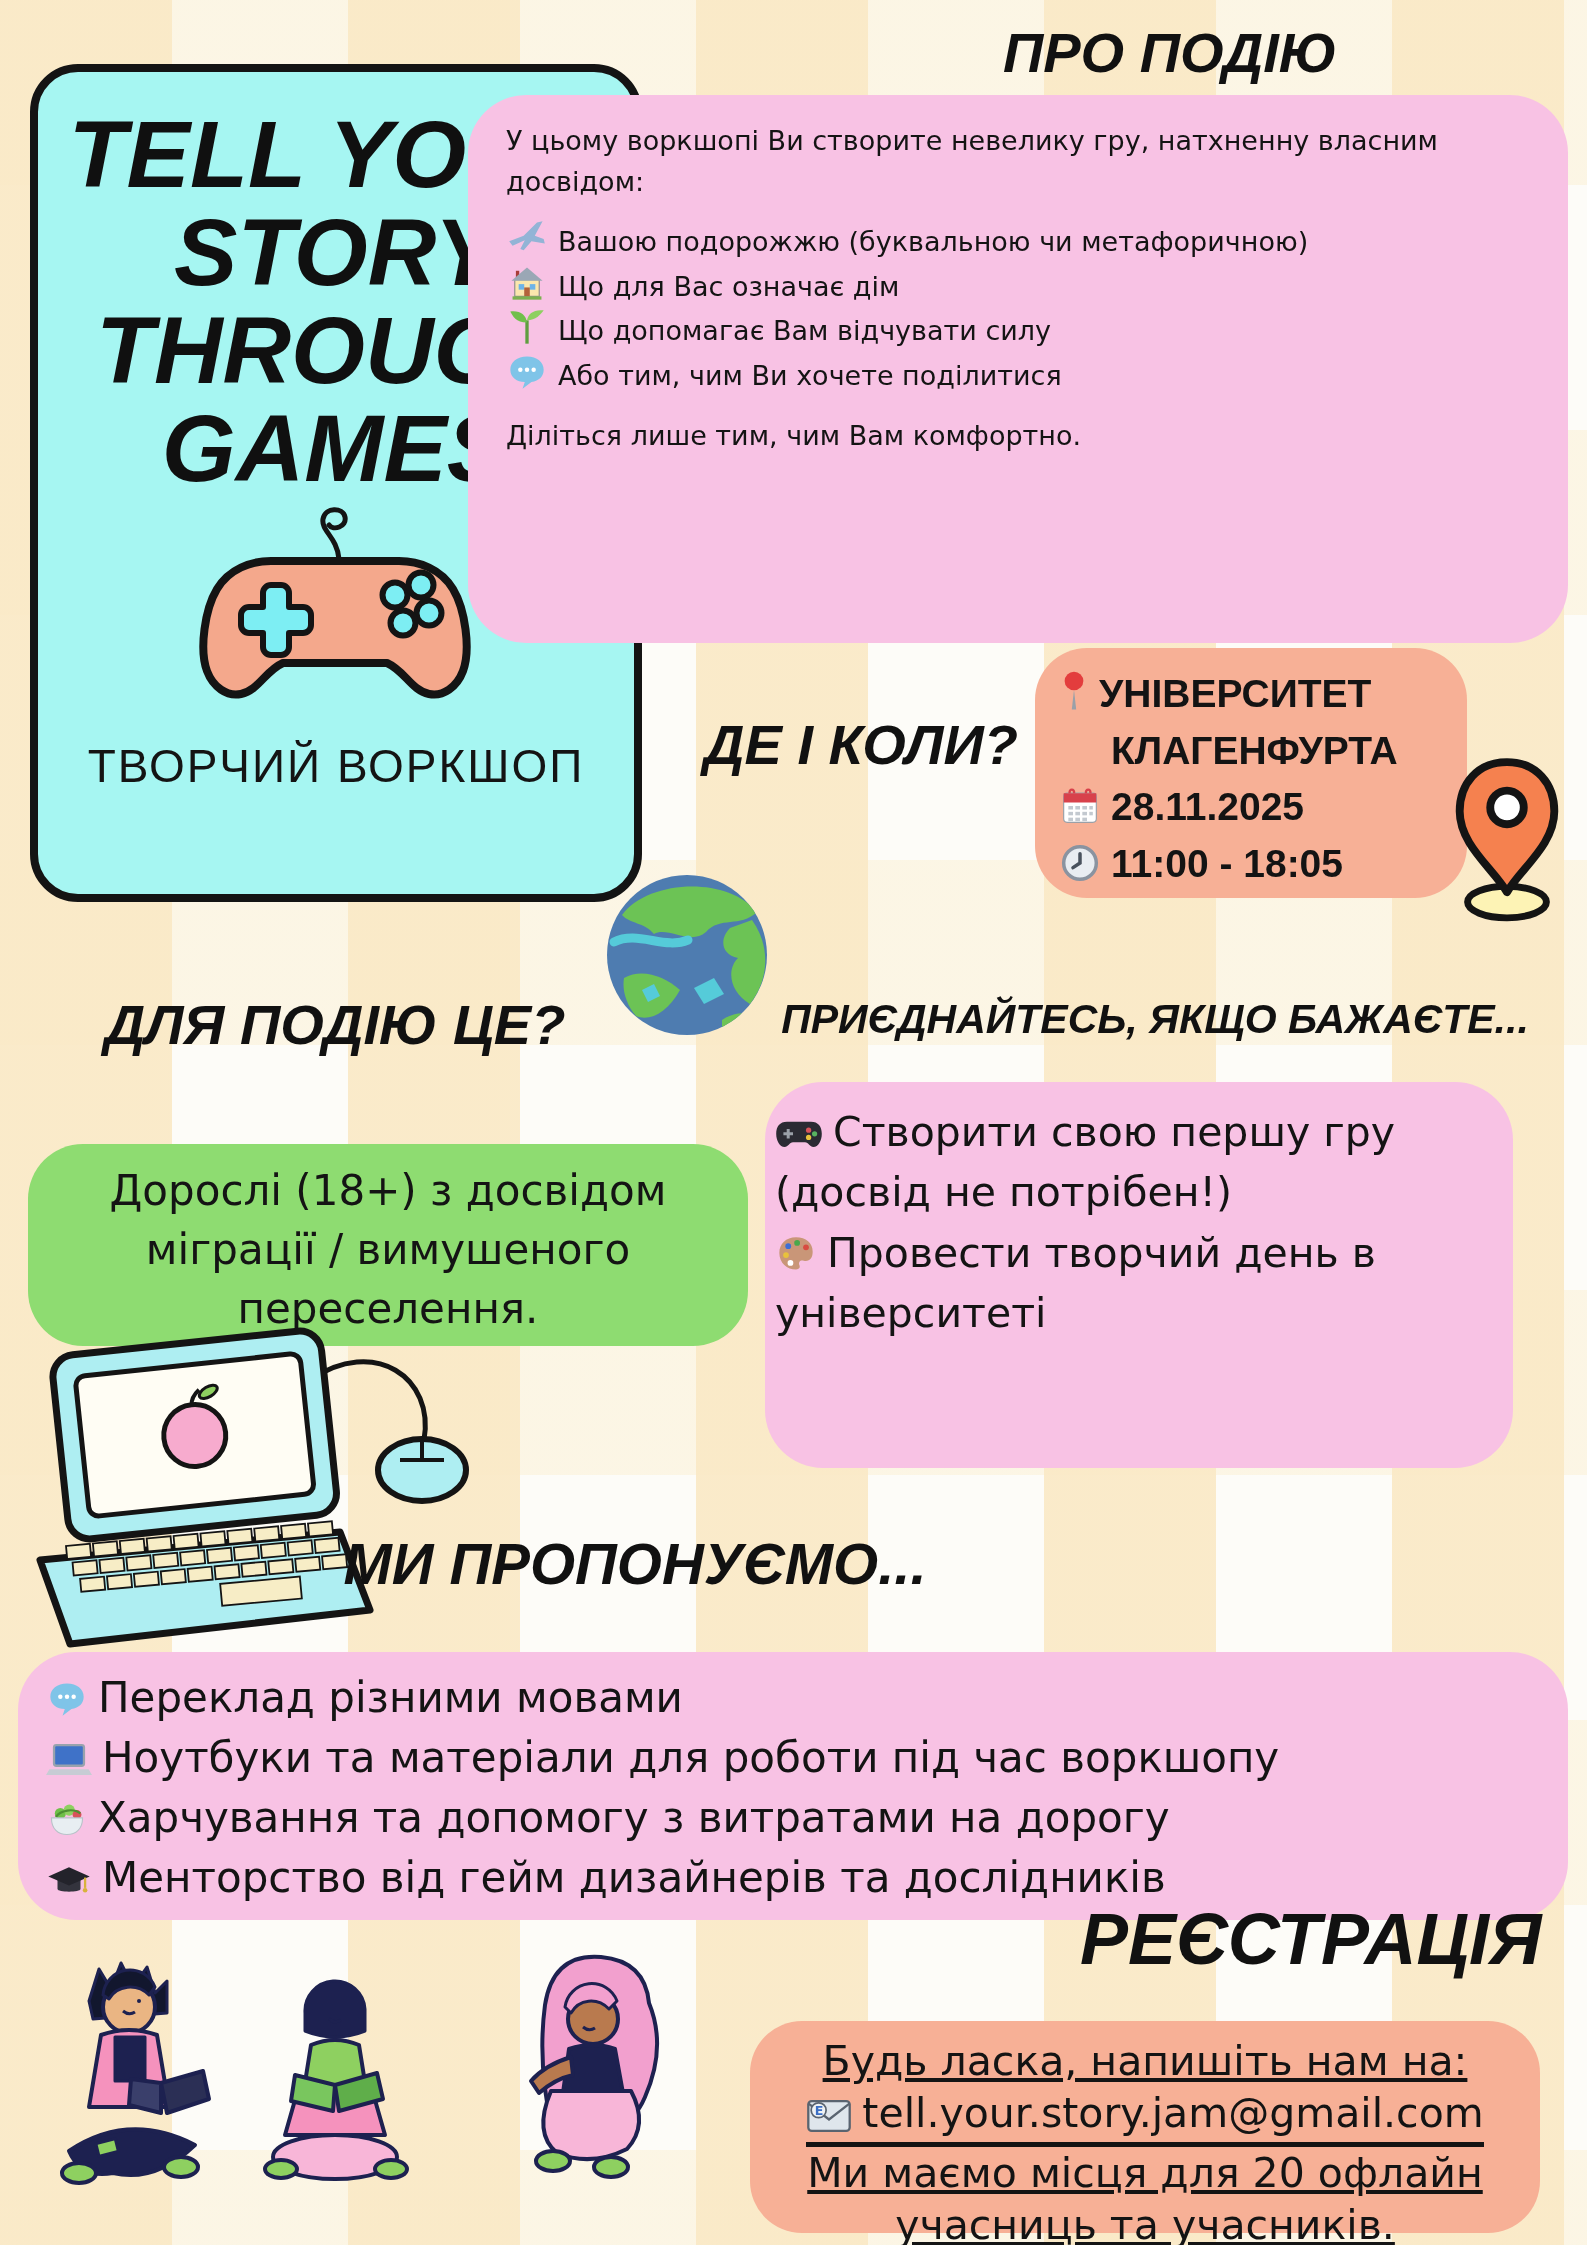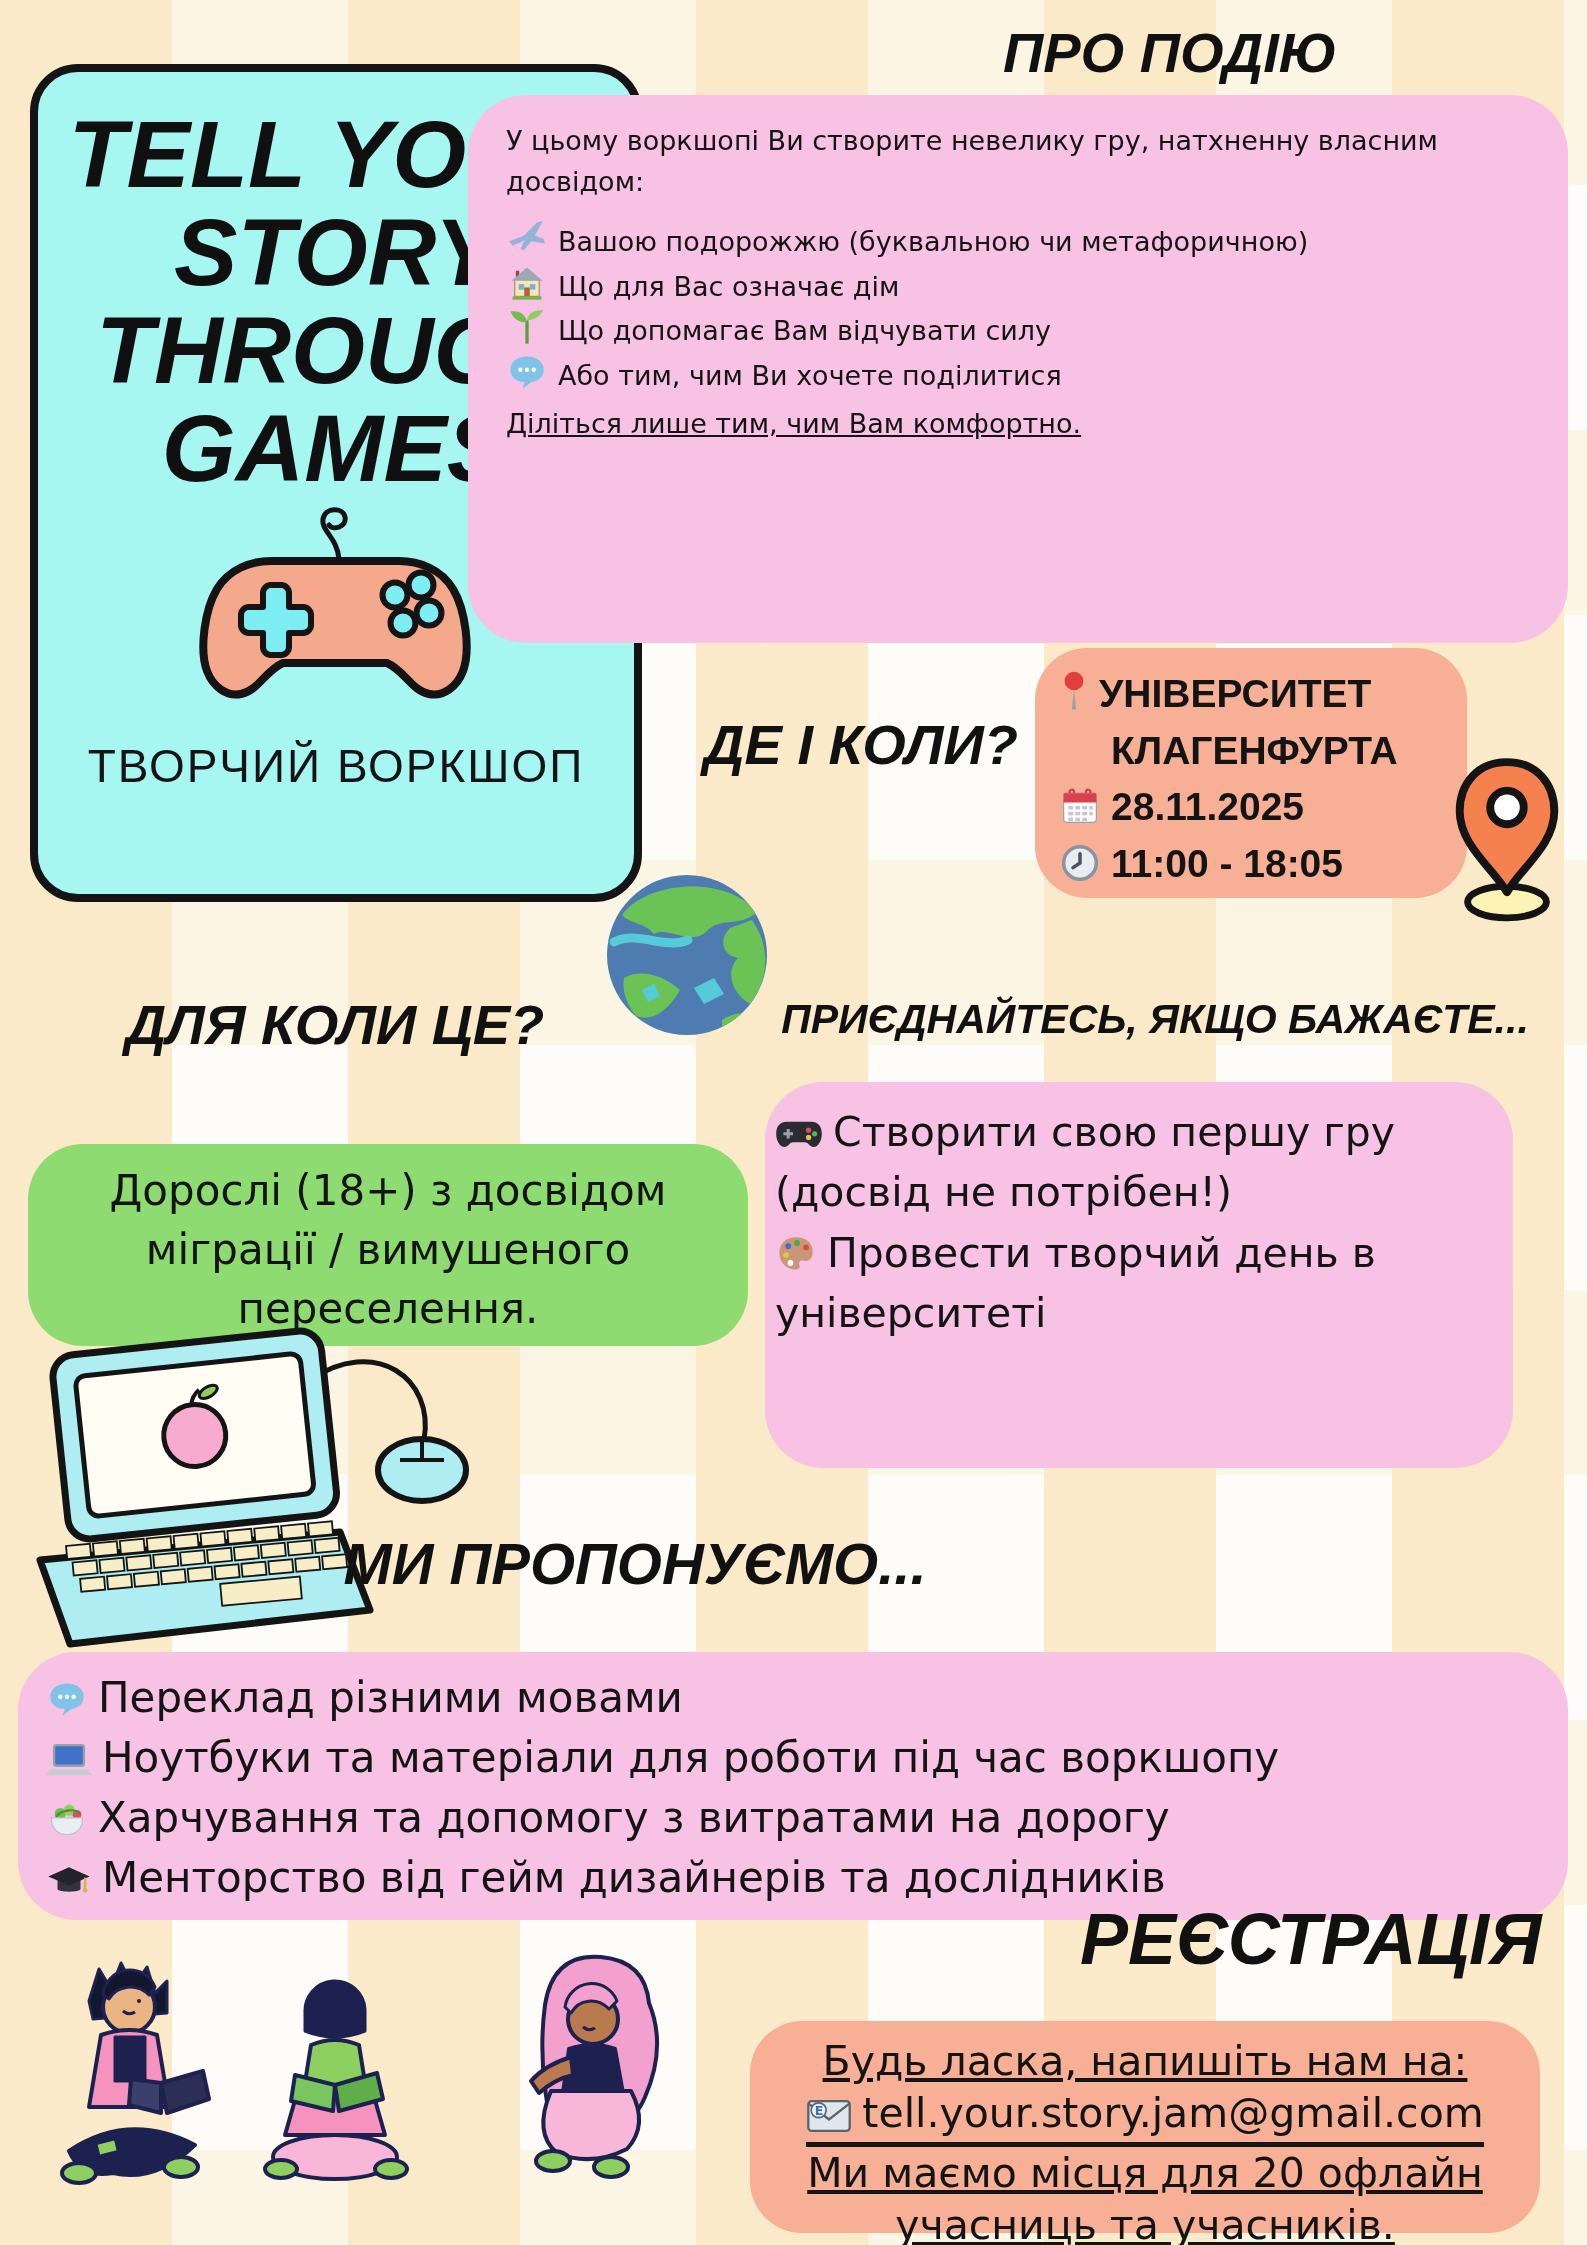--- a/index.html
+++ b/index.html
@@ -32,21 +32,21 @@
     font-style:italic; font-weight:700; font-size:95px; line-height:1.03; color:#101010;}
   .card-subtitle{font-size:46px; letter-spacing:2px; margin-top:6px;
     font-family:"Liberation Sans",sans-serif; font-weight:400;}
   .gamepad-wrap{margin-top:2px;}
 
   
   .about-heading{left:940px; top:20px; width:460px; font-size:56px;}
   .about-box{left:468px; top:95px; width:1100px; height:548px; padding:26px 38px; font-size:27px; line-height:1.5;}
   .about-box p{margin:0;}
   .about-box .intro{margin-bottom:16px;}
-  .about-box .note{margin-top:8px;text-decoration:underline;}
+  .about-box .note{margin-top:20px;}
 
   .ic{display:inline-block; vertical-align:-7px; margin-right:10px;}
 
   
   .where-heading{left:688px; top:712px; width:330px; font-size:56px; text-align:right;}
   .where-box{left:1035px; top:648px; width:432px; height:250px; padding:18px 24px;
     font-size:39px; font-weight:700; line-height:1.45; font-family:"Liberation Sans",sans-serif;}
   .where-line{white-space:nowrap;}
   .where-indent{padding-left:52px;}
 
@@ -198,21 +198,21 @@
       <path d="M20 45 C45 10 125 5 155 42 C138 58 118 46 104 62 C88 76 66 56 52 64 C42 52 28 54 20 45 Z" fill="#6cc355"></path>
       <path d="M150 50 C168 75 168 108 148 134 C128 122 124 100 136 88 C118 84 118 68 128 58 Z" fill="#6cc355"></path>
       <path d="M22 108 C40 98 62 106 78 120 C66 142 48 152 34 146 C24 134 20 120 22 108 Z" fill="#6cc355"></path>
       <path d="M12 72 C36 60 62 80 86 70" stroke="#55cbd9" stroke-width="9" fill="none" stroke-linecap="round"></path>
       <path d="M92 118 L112 108 L122 124 L102 134 Z" fill="#55cbd9"></path>
       <path d="M40 120 L52 114 L58 126 L46 132 Z" fill="#55cbd9"></path>
       <path d="M120 150 C134 140 150 142 160 150 L150 168 L120 164 Z" fill="#6cc355"></path>
     </g>
   </svg>
 
-  <h2 class="heading audience-heading">ДЛЯ КОЛИ ЦЕ?</h2>
+  <h2 class="heading audience-heading">ДЛЯ ПОДІЮ ЦЕ?</h2>
   <div class="bubble greenbox audience-box">
     <span>Дорослі (18+) з досвідом міграції / вимушеного переселення.</span>
   </div>
 
   <h2 class="heading join-heading">ПРИЄДНАЙТЕСЬ, ЯКЩО БАЖАЄТЕ...</h2>
   <div class="bubble pinkbox join-box">
     <p>
       <svg class="ic" width="48" height="36" viewBox="0 0 40 28">
         <path d="M10 3 h20 c6 0 9 4 9 10 0 6 -3 11 -7 11 -3 0 -4 -4 -7 -4 h-10 c-3 0 -4 4 -7 4 -4 0 -7 -5 -7 -11 0 -6 3 -10 9 -10 z" fill="#2b2b33"></path>
         <path d="M11 9 V17 M7 13 H15" stroke="#9aa0a8" stroke-width="2.5"></path>

